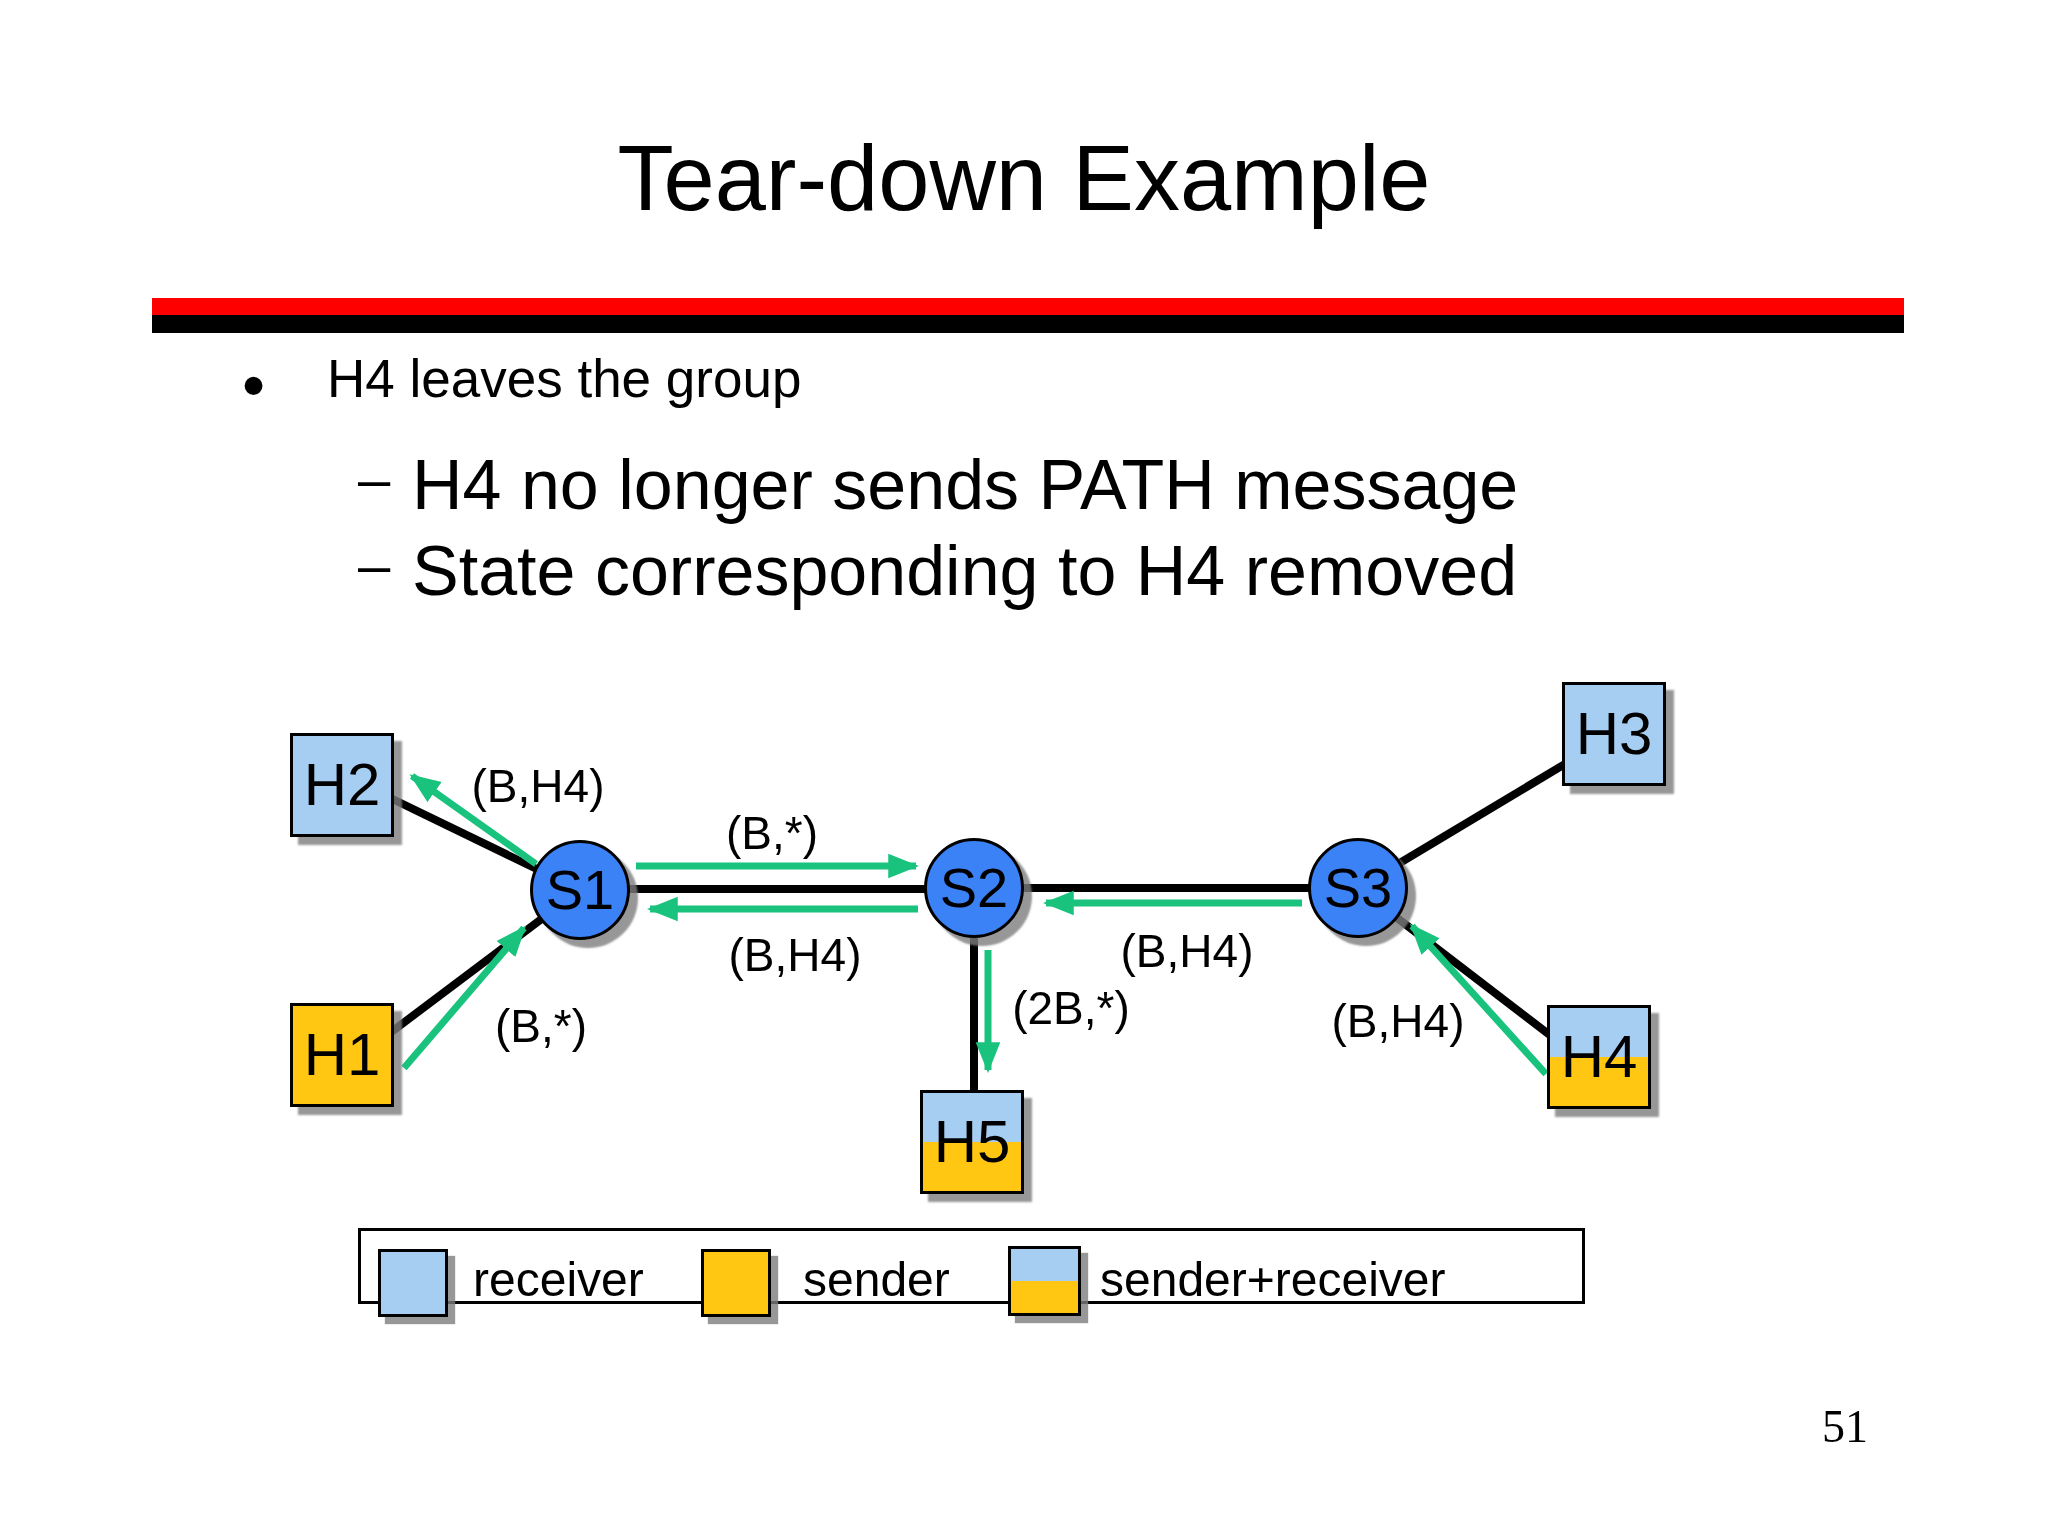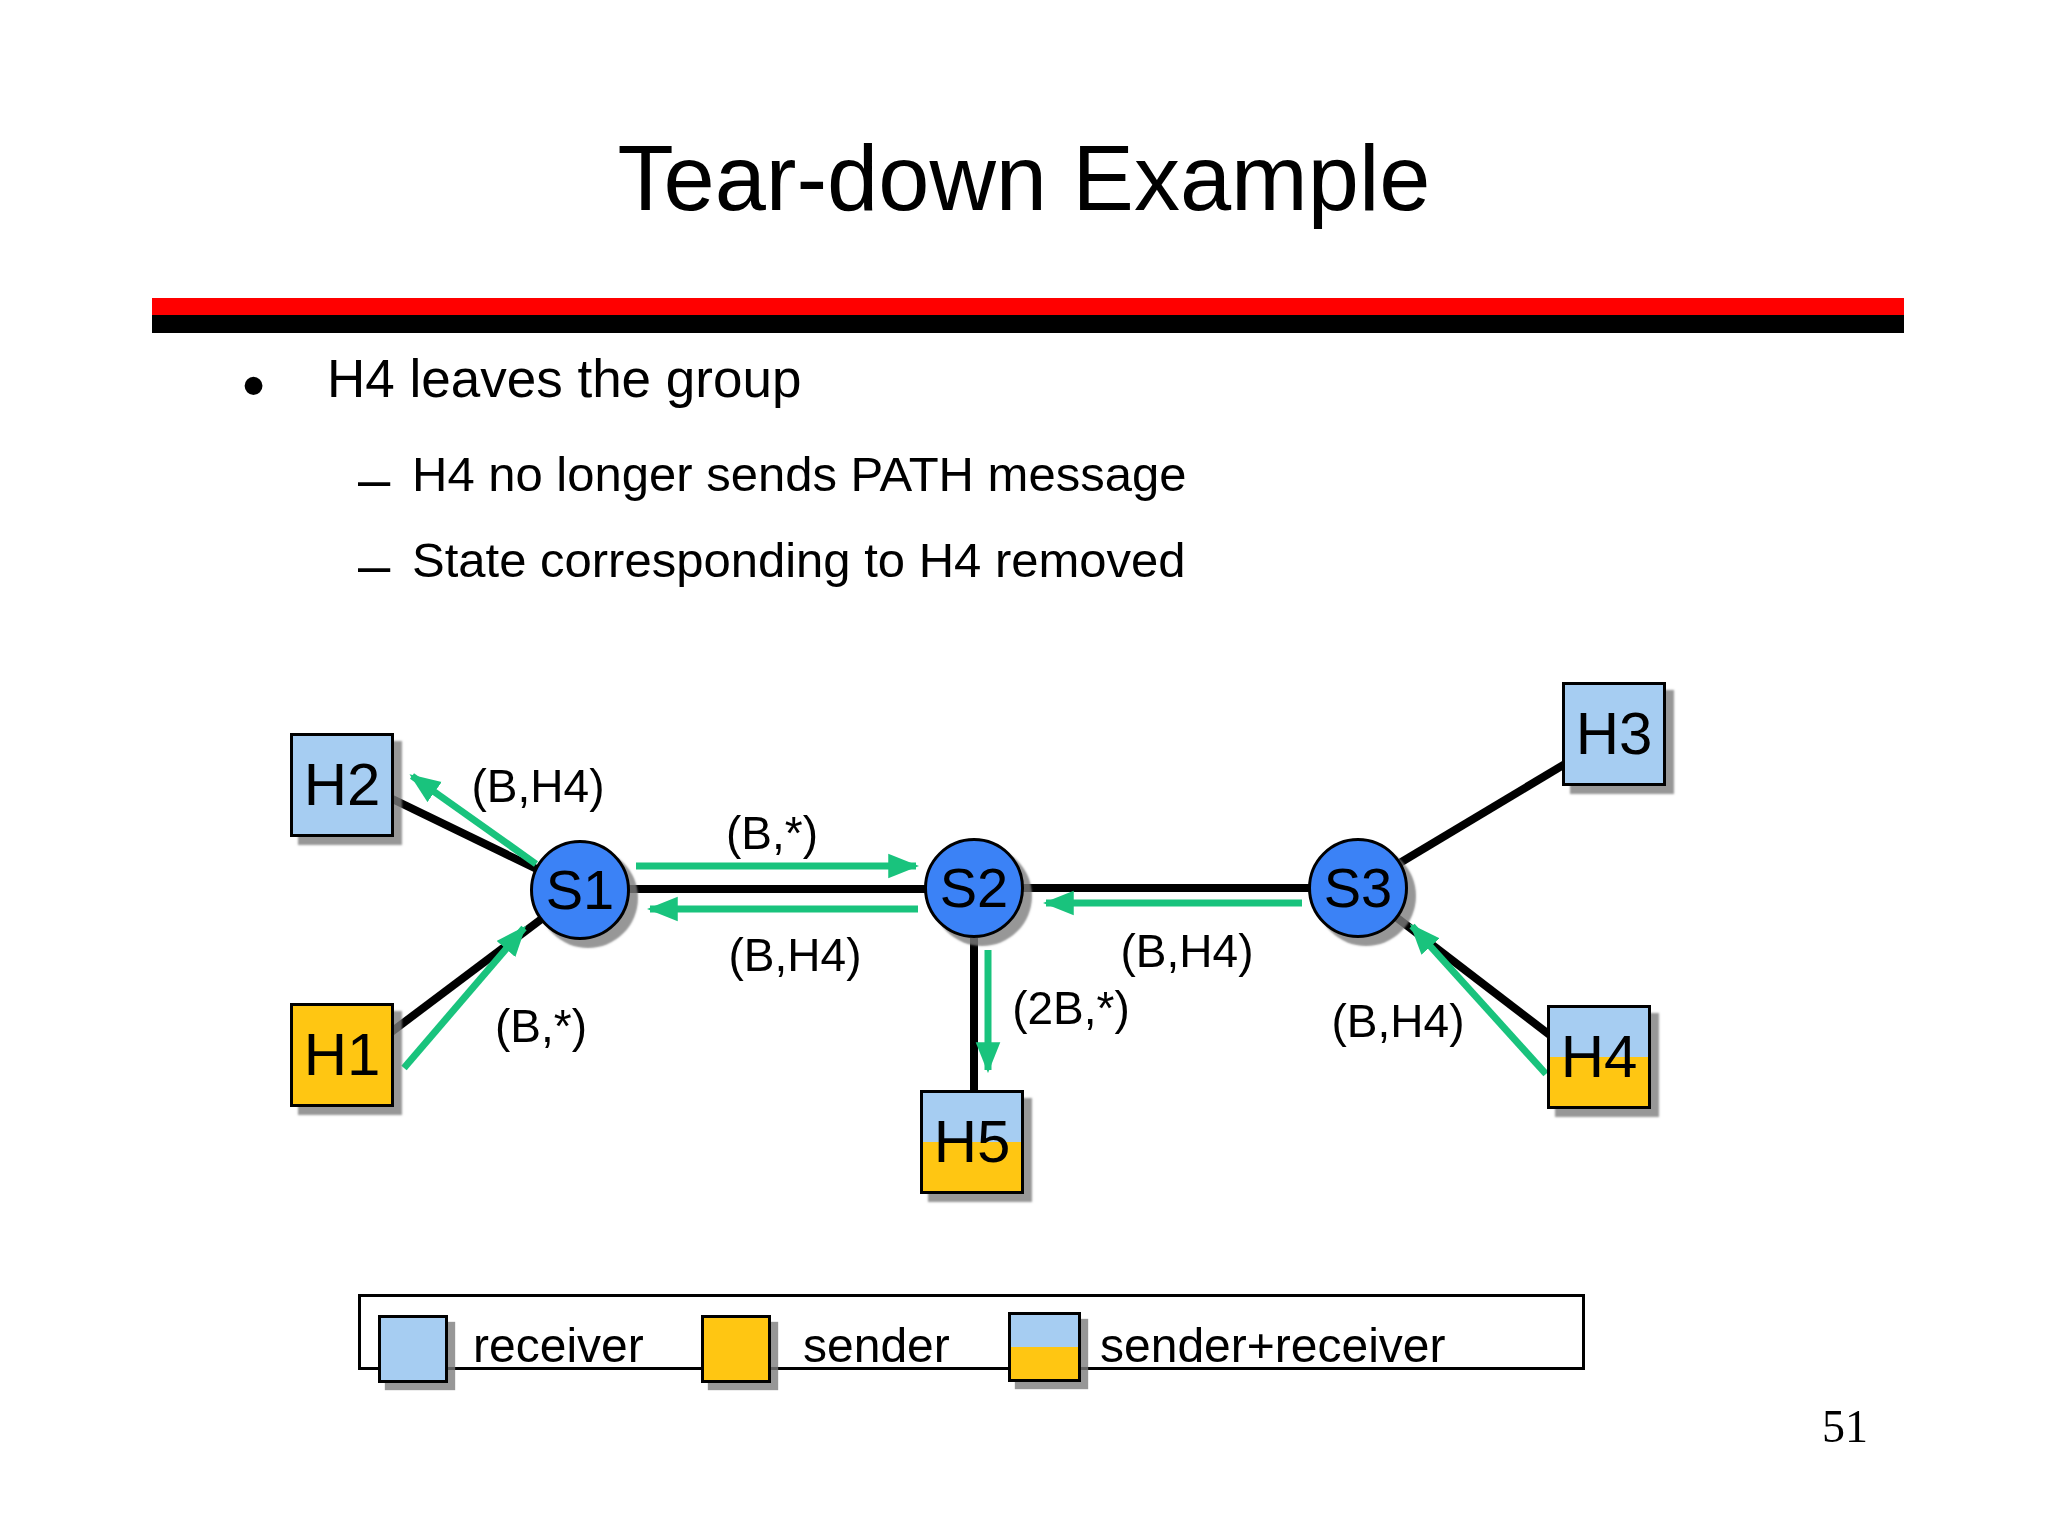--- a/index.html
+++ b/index.html
@@ -15,21 +15,21 @@
     position:absolute;left:0;top:128px;width:100%;
     text-align:center;font-size:92px;line-height:1.1;color:#000;
     letter-spacing:0px;
   }
   .rule{position:absolute;left:152px;width:1752px;}
   .rule-red{top:298px;height:17px;background:#ff0000;}
   .rule-black{top:315px;height:18px;background:#000;}
   .bullet-dot{position:absolute;left:242px;top:352px;font-size:66px;line-height:1;}
   .bullet-text{position:absolute;left:327px;top:352px;font-size:53px;line-height:1;}
   .sub-dash{position:absolute;left:358px;font-size:58px;line-height:1;}
-  .sub-text{position:absolute;left:412px;font-size:49px;line-height:1;}
+  .sub-text{position:absolute;left:412px;font-size:70px;line-height:1;}
   .net-svg{position:absolute;left:0;top:0;width:2048px;height:1536px;}
   .host{
     position:absolute;width:104px;height:104px;box-sizing:border-box;
     border:3px solid #000;
     display:flex;align-items:center;justify-content:center;
     font-size:60px;line-height:1;
     box-shadow:8px 8px 2px rgba(125,125,125,0.8);
   }
   .host.receiver{background:#a6cdf2;}
   .host.sender{background:#ffc612;}
@@ -39,21 +39,21 @@
     border:3px solid #000;border-radius:50%;background:#3b82f6;
     display:flex;align-items:center;justify-content:center;
     font-size:56px;line-height:1;
     box-shadow:8px 8px 2px rgba(125,125,125,0.8);
   }
   .edge-label{
     position:absolute;transform:translate(-50%,-50%);
     font-size:46px;line-height:1;white-space:nowrap;
   }
   .legend{
-    position:absolute;left:358px;top:1294px;width:1227px;height:76px;
+    position:absolute;left:358px;top:1228px;width:1227px;height:76px;
     box-sizing:border-box;border:3px solid #000;background:#fff;
   }
   .legend .swatch{
     position:absolute;width:70px;height:68px;box-sizing:border-box;
     border:3px solid #000;
     box-shadow:7px 7px 1px rgba(125,125,125,0.8);
   }
   .legend .swatch.receiver{background:#a6cdf2;}
   .legend .swatch.sender{background:#ffc612;}
   .legend .swatch.sender-receiver{background:linear-gradient(to bottom,#a6cdf2 0 50%,#ffc612 50% 100%);}

